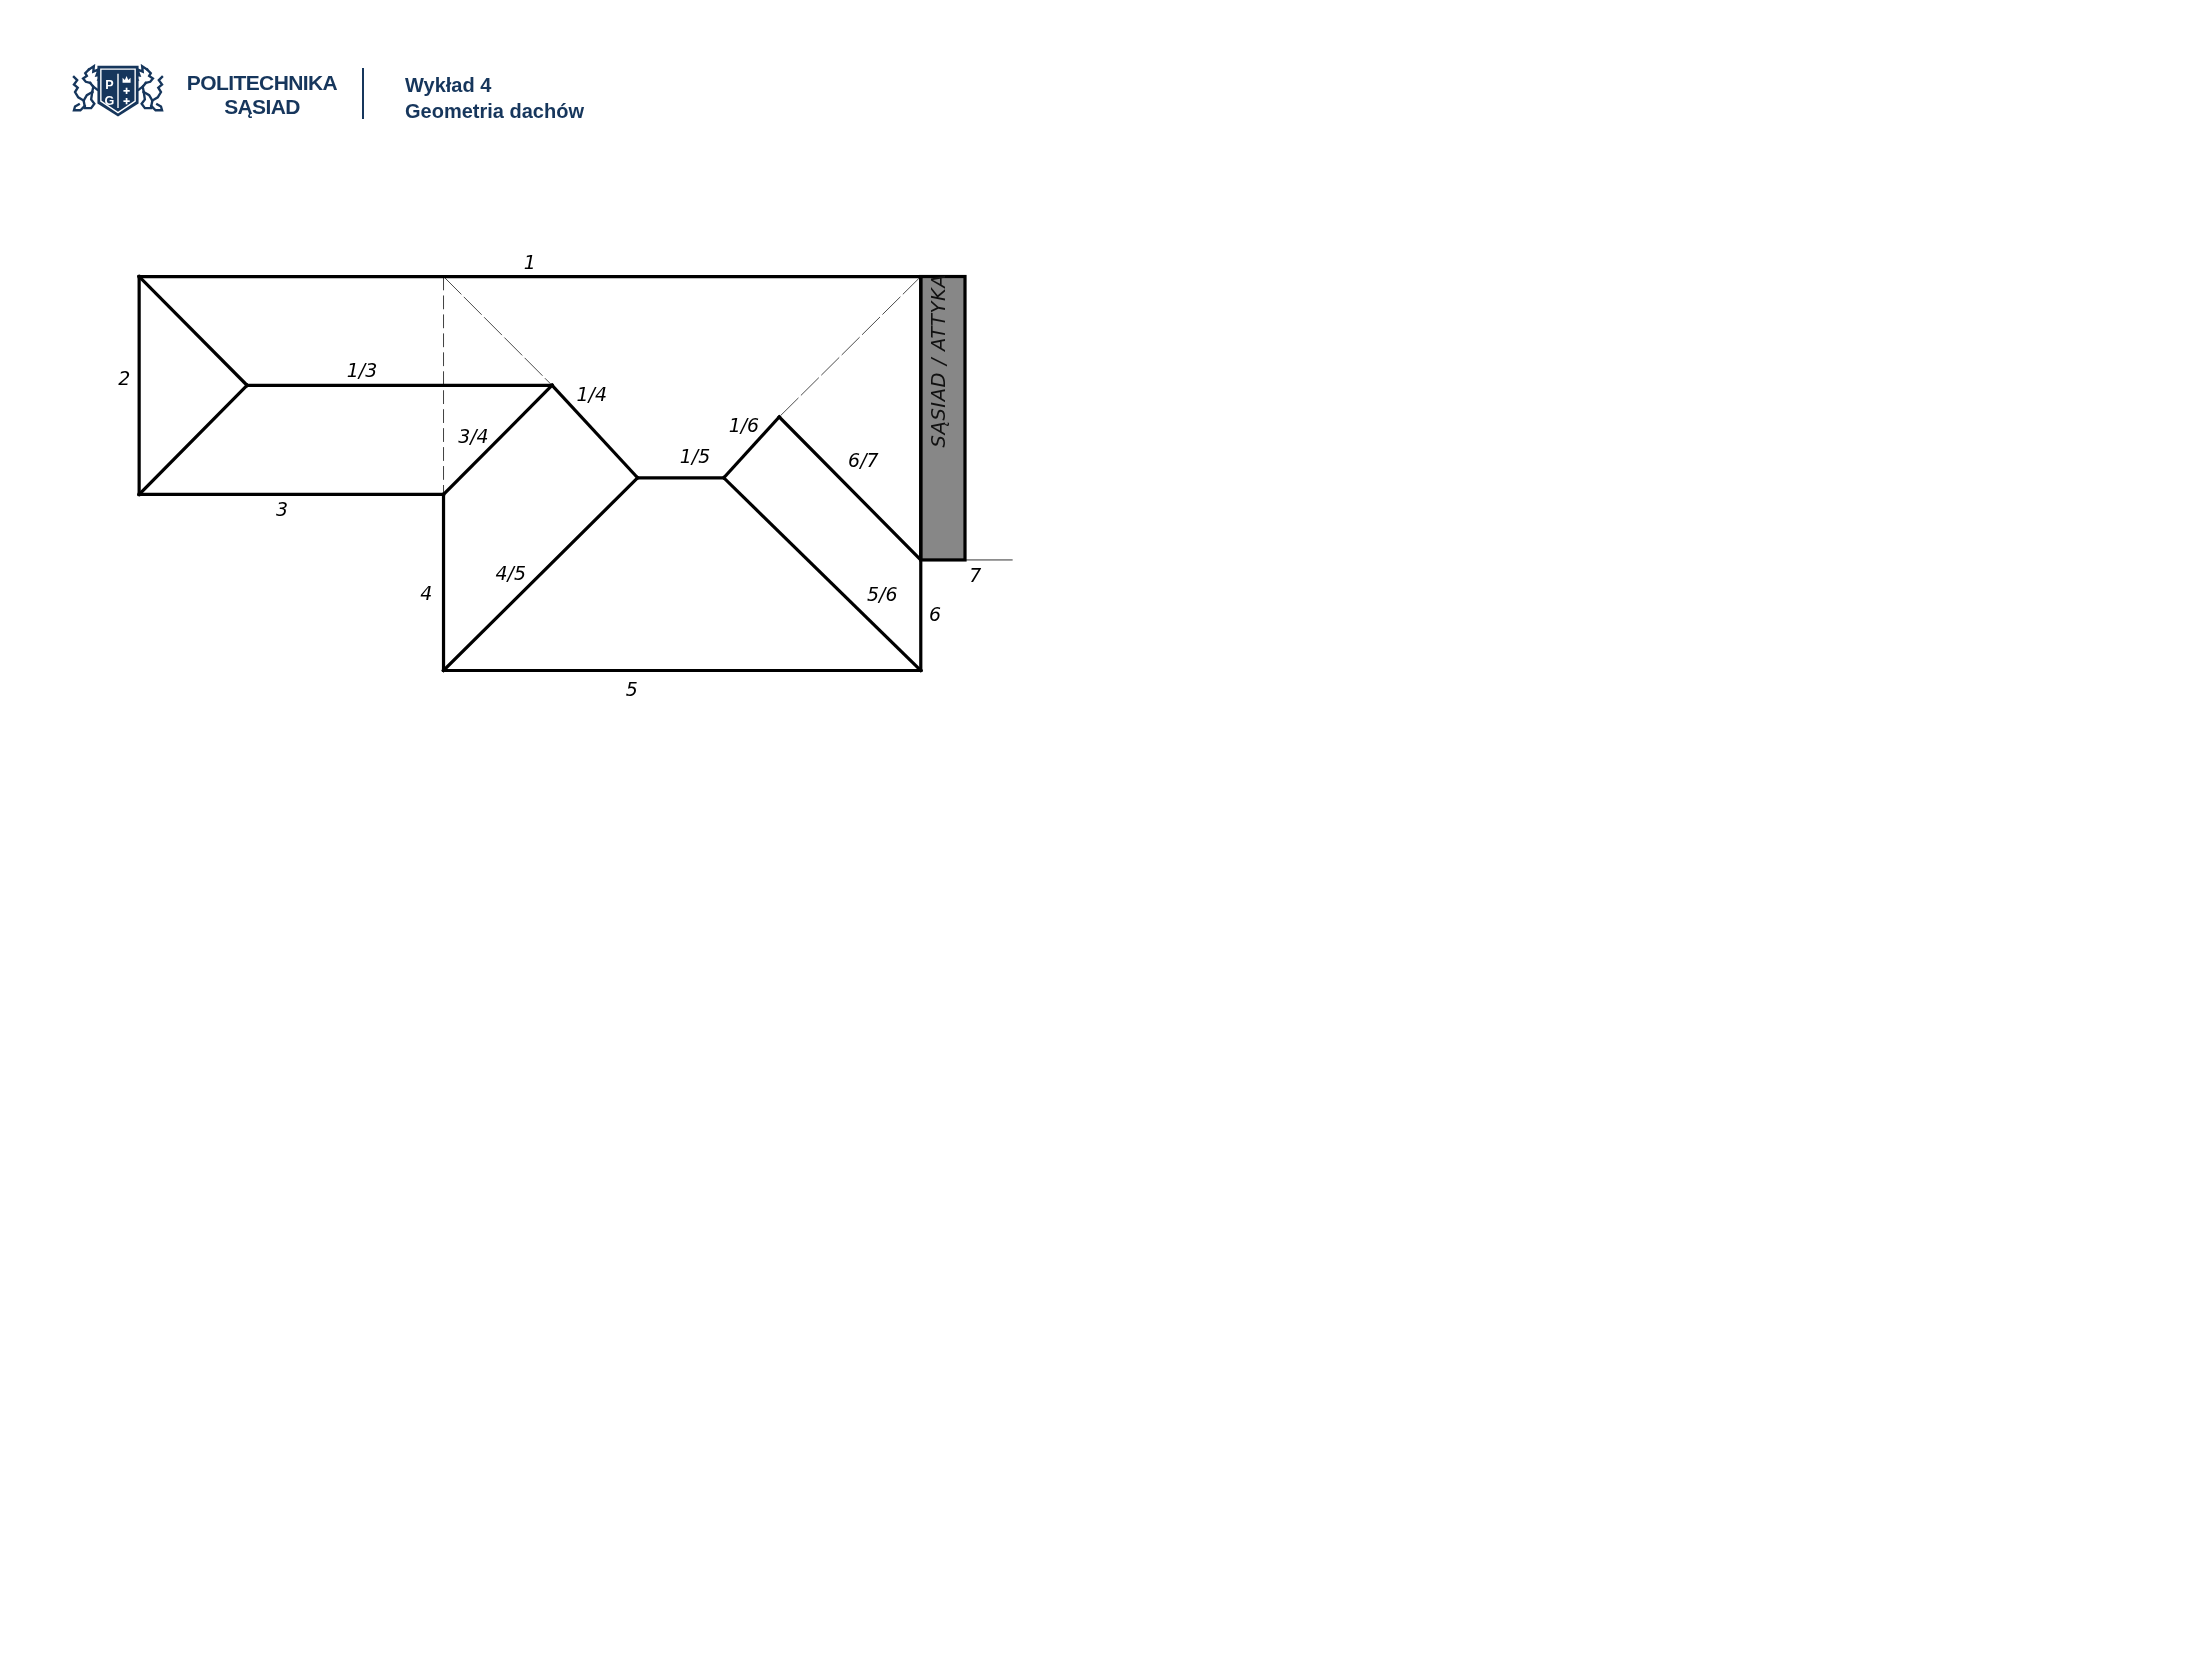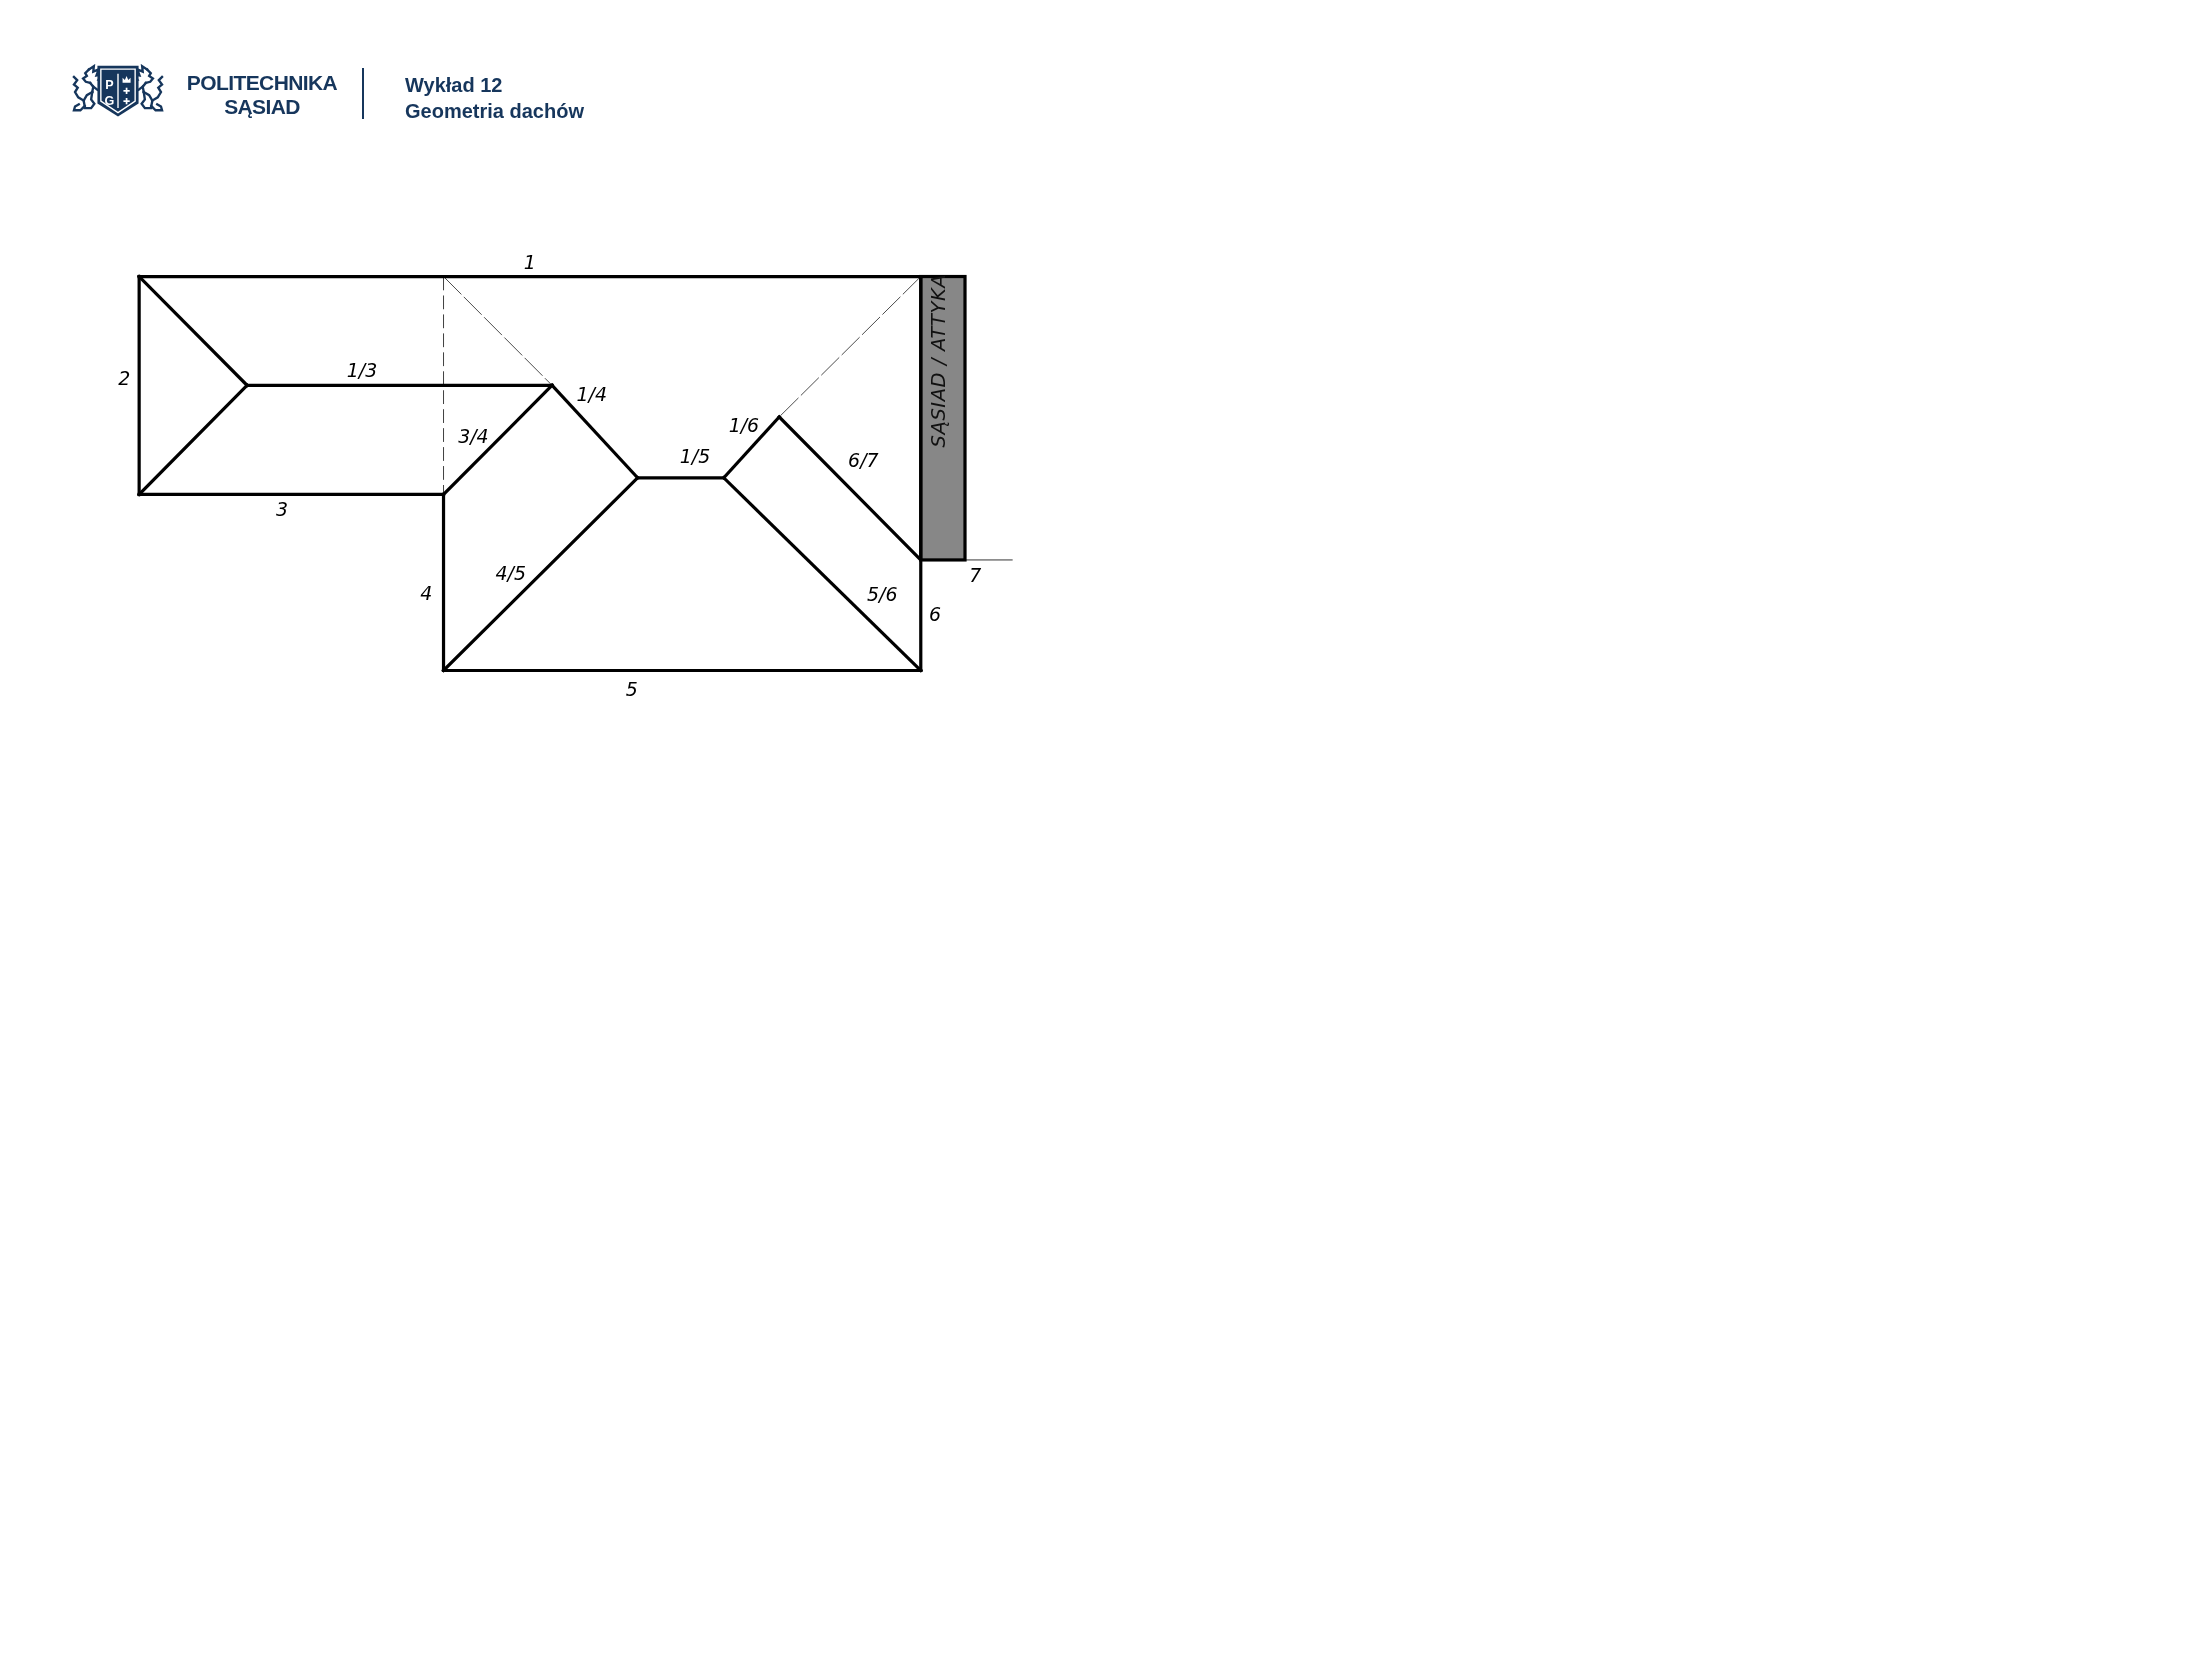--- a/index.html
+++ b/index.html
@@ -101,21 +101,21 @@
     </svg>
 
     <div class="brand">
       <div>POLITECHNIKA</div>
       <div>SĄSIAD</div>
     </div>
 
     <div class="hdr-divider"></div>
 
     <div class="titles">
-      <div>Wykład 12</div>
+      <div>Wykład 4</div>
       <div>Geometria dachów</div>
     </div>
   </div>
 
   <svg class="plan" viewBox="0 0 1920 1440">
 
     <rect x="1603" y="481.5" width="77" height="493.5" fill="#878787" stroke="#000000" stroke-width="5.6"></rect>
     <text class="bandlbl" transform="translate(1646,628) rotate(-90)" x="0" y="0">SĄSIAD / ATTYKA</text>
 
     <line class="dashv" x1="772" y1="481.5" x2="772" y2="861"></line>

